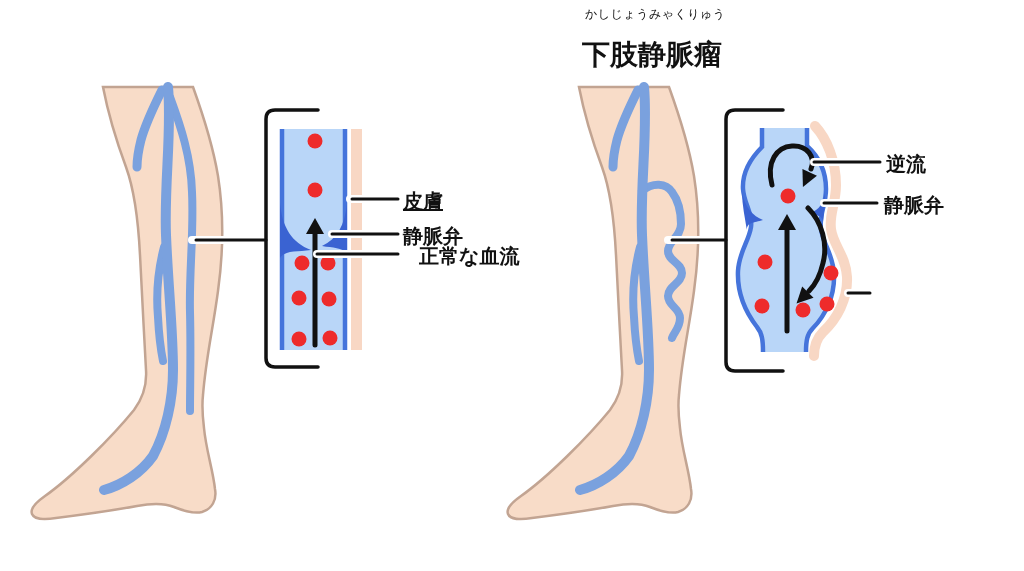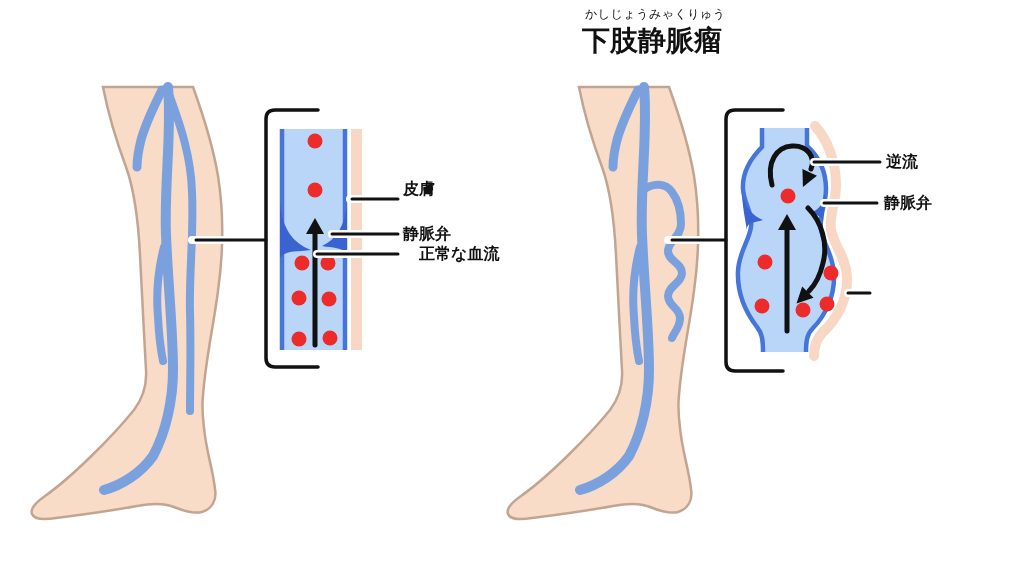--- a/index.html
+++ b/index.html
@@ -27,21 +27,21 @@
   .arrow-head{fill:var(--line);}
   .title{
     position:absolute;color:var(--line);font-weight:800;font-size:28px;line-height:1;
     letter-spacing:0px;white-space:nowrap;
   }
   .furigana{
     position:absolute;color:var(--line);font-weight:400;font-size:12px;line-height:1;
     letter-spacing:0.5px;white-space:nowrap;
   }
   .callout{
-    position:absolute;color:var(--line);font-weight:700;font-size:16px;line-height:1;
+    position:absolute;color:var(--line);font-weight:700;font-size:20px;line-height:1;
     white-space:nowrap;
   }
 </style>
 </head>
 <body>
 
 <div id="stage">
 
   <svg width="1024" height="571" viewBox="0 0 1024 571">
 
@@ -183,21 +183,21 @@
         <line class="white-case" x1="824" y1="203" x2="873" y2="203"></line>
         <line class="black-line" x1="824" y1="203" x2="877" y2="203"></line>
         <line class="white-case" x1="848" y1="293" x2="866" y2="293"></line>
         <line class="black-line" x1="848" y1="293" x2="870" y2="293"></line>
       </g>
     </g>
   </svg>
 
 
   <div class="furigana" style="left:585px;top:8px;">かしじょうみゃくりゅう</div>
-  <div class="title" style="left:582px;top:27px;">下肢静脈瘤</div>
-
-  <div class="callout" style="left:403px;top:181px;">皮膚</div>
+  <div class="title" style="left:582px;top:41px;">下肢静脈瘤</div>
+
+  <div class="callout" style="left:403px;top:191px;text-decoration:underline;">皮膚</div>
   <div class="callout" style="left:403px;top:226px;">静脈弁</div>
   <div class="callout" style="left:419px;top:246px;">正常な血流</div>
 
   <div class="callout" style="left:886px;top:154px;">逆流</div>
   <div class="callout" style="left:884px;top:195px;">静脈弁</div>
 </div>
 
 </body></html>

